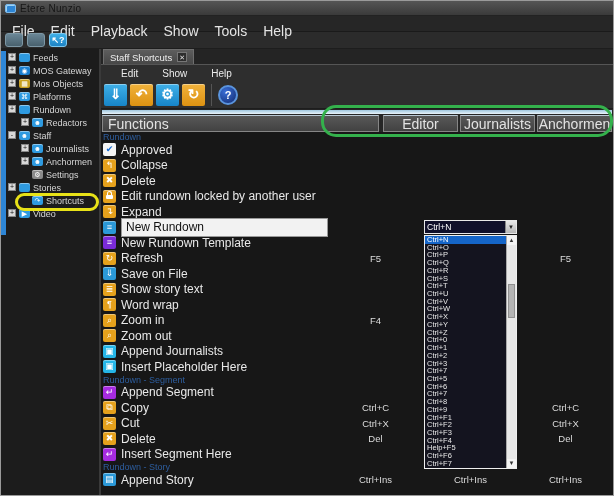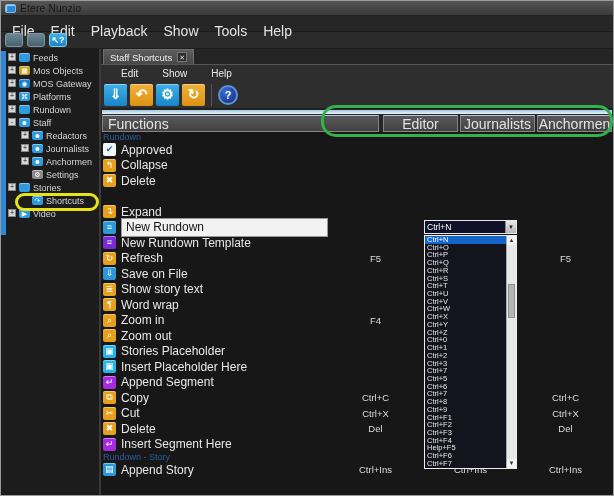--- a/index.html
+++ b/index.html
@@ -138,47 +138,47 @@
   <div class="sidebar">
     <div class="side-strip"></div>
     <div id="tree">
         <div class="tree-item">
           <div class="expander">+</div>
           <div class="tree-ico" style="background: rgb(46, 154, 224);"></div>
           <div class="tree-label">Feeds</div>
         </div>
         <div class="tree-item">
           <div class="expander">+</div>
+          <div class="tree-ico" style="background: rgb(26, 127, 208);">◉</div>
+          <div class="tree-label">MOS Gateway</div>
+        </div>
+        <div class="tree-item">
+          <div class="expander">+</div>
           <div class="tree-ico" style="background: rgb(200, 160, 32);">▦</div>
           <div class="tree-label">Mos Objects</div>
         </div>
         <div class="tree-item">
           <div class="expander">+</div>
-          <div class="tree-ico" style="background: rgb(26, 127, 208);">◉</div>
-          <div class="tree-label">MOS Gateway</div>
-        </div>
-        <div class="tree-item">
-          <div class="expander">+</div>
           <div class="tree-ico" style="background: rgb(46, 154, 224);">⌘</div>
           <div class="tree-label">Platforms</div>
         </div>
         <div class="tree-item">
           <div class="expander">+</div>
           <div class="tree-ico" style="background: rgb(46, 154, 224);"></div>
           <div class="tree-label">Rundown</div>
+        </div>
+        <div class="tree-item lvl1">
+          <div class="expander">+</div>
+          <div class="tree-ico" style="background: rgb(46, 154, 224);">☻</div>
+          <div class="tree-label">Redactors</div>
         </div>
         <div class="tree-item">
           <div class="expander">-</div>
           <div class="tree-ico" style="background: rgb(46, 154, 224);">☻</div>
           <div class="tree-label">Staff</div>
-        </div>
-        <div class="tree-item lvl1">
-          <div class="expander">+</div>
-          <div class="tree-ico" style="background: rgb(46, 154, 224);">☻</div>
-          <div class="tree-label">Redactors</div>
         </div>
         <div class="tree-item lvl1">
           <div class="expander">+</div>
           <div class="tree-ico" style="background: rgb(46, 154, 224);">☻</div>
           <div class="tree-label">Journalists</div>
         </div>
         <div class="tree-item lvl1">
           <div class="expander">+</div>
           <div class="tree-ico" style="background: rgb(46, 154, 224);">☻</div>
           <div class="tree-label">Anchormen</div>
@@ -309,20 +309,27 @@
         <div class="row">
           <div class="fn">
             <div class="row-ico" style="background: rgb(229, 161, 28); color: rgb(255, 255, 255);">✖</div>
             <div class="row-label">Delete</div>
           </div>
           <div class="col"></div>
           <div class="col"></div>
           <div class="col"></div>
         </div>
         <div class="row">
+          <div class="fn">
+            <div class="row-ico" style="background: rgb(229, 161, 28); color: rgb(255, 255, 255);">
+              <span class="mini-shackle"></span>
+              <span class="mini-lock" style="display:block;width:7px;height:4px;margin:0 auto;"></span>
+            </div>
+            <div class="row-label">Edit rundown locked by another user</div>
+          </div>
           <div class="col"></div>
           <div class="col"></div>
           <div class="col"></div>
         </div>
         <div class="row">
           <div class="fn">
             <div class="row-ico" style="background: rgb(229, 161, 28); color: rgb(255, 255, 255);">↴</div>
             <div class="row-label">Expand</div>
           </div>
           <div class="col"></div>
@@ -402,34 +409,39 @@
             <div class="row-ico" style="background: rgb(229, 161, 28); color: rgb(255, 255, 255);">⌕</div>
             <div class="row-label">Zoom out</div>
           </div>
           <div class="col"></div>
           <div class="col"></div>
           <div class="col"></div>
         </div>
         <div class="row">
           <div class="fn">
             <div class="row-ico" style="background: rgb(37, 182, 232); color: rgb(255, 255, 255);">▣</div>
-            <div class="row-label">Stories Placeholder</div>
+            <div class="row-label">Append Journalists</div>
           </div>
           <div class="col"></div>
           <div class="col"></div>
           <div class="col"></div>
         </div>
         <div class="row">
           <div class="fn">
             <div class="row-ico" style="background: rgb(37, 182, 232); color: rgb(255, 255, 255);">▣</div>
             <div class="row-label">Insert Placeholder Here</div>
           </div>
           <div class="col"></div>
           <div class="col"></div>
           <div class="col"></div>
+        </div>
+        <div class="row category">
+          <div class="fn">
+            <div class="row-label">Rundown - Segment</div>
+          </div>
         </div>
         <div class="row">
           <div class="fn">
             <div class="row-ico" style="background: rgb(166, 43, 224); color: rgb(255, 255, 255);">↵</div>
             <div class="row-label">Append Segment</div>
           </div>
           <div class="col"></div>
           <div class="col"></div>
           <div class="col"></div>
         </div>

